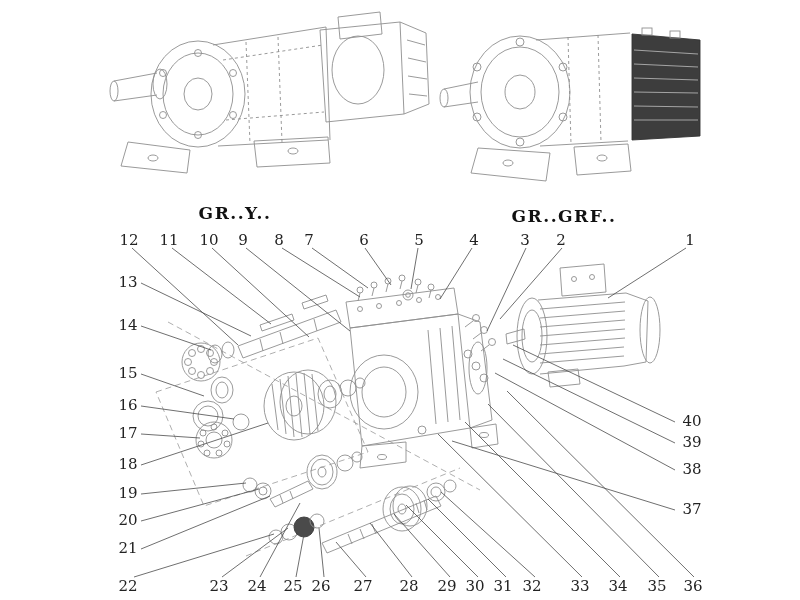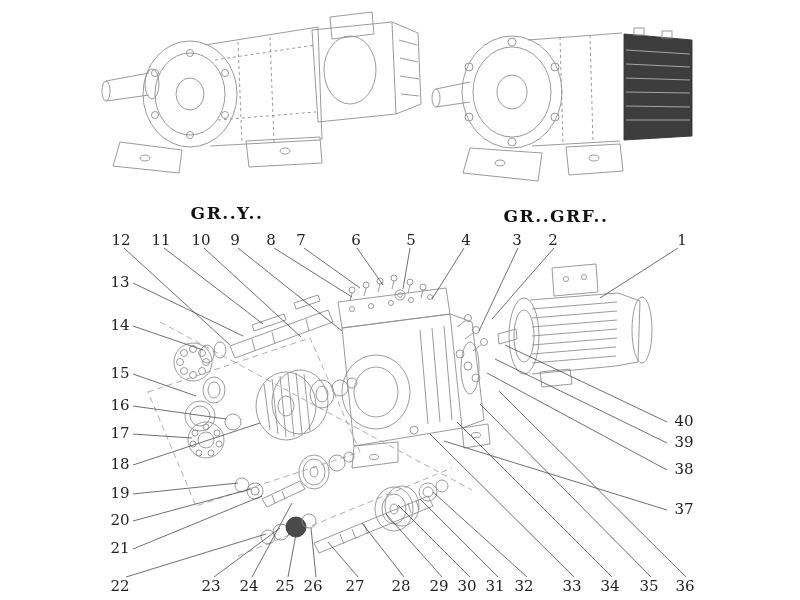--- a/index.html
+++ b/index.html
@@ -1,17 +1,17 @@
 <!DOCTYPE html>
 <html><head>
 <meta charset="utf-8">
 <style>
   html,body{margin:0;padding:0;background:#fff;}
   .canvas{position:relative;width:772px;height:600px;background:#ffffff;overflow:hidden;
-          font-family:"DejaVu Serif", serif;}
+          font-family:"DejaVu Serif", serif;margin-left:8px;}
   svg{display:block;}
   .callout{font-family:"DejaVu Serif", serif;font-size:15px;fill:#222;}
   .model-label{font-family:"DejaVu Serif", serif;font-size:17px;font-weight:bold;fill:#111;letter-spacing:1.5px;}
   .art{stroke:#8f8f8f;fill:none;stroke-width:0.9;}
   .leader{stroke:#4a4a4a;stroke-width:0.8;}
   .dash{stroke:#9a9a9a;stroke-width:0.8;stroke-dasharray:6 4;fill:none;}
   .hid{stroke-dasharray:3 3;}
 </style>
 </head>
 <body>

